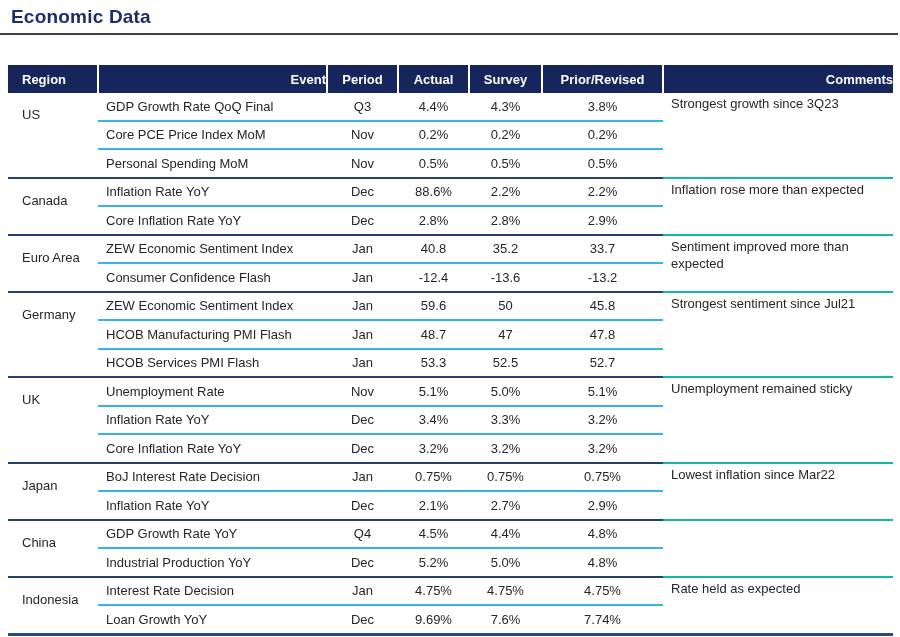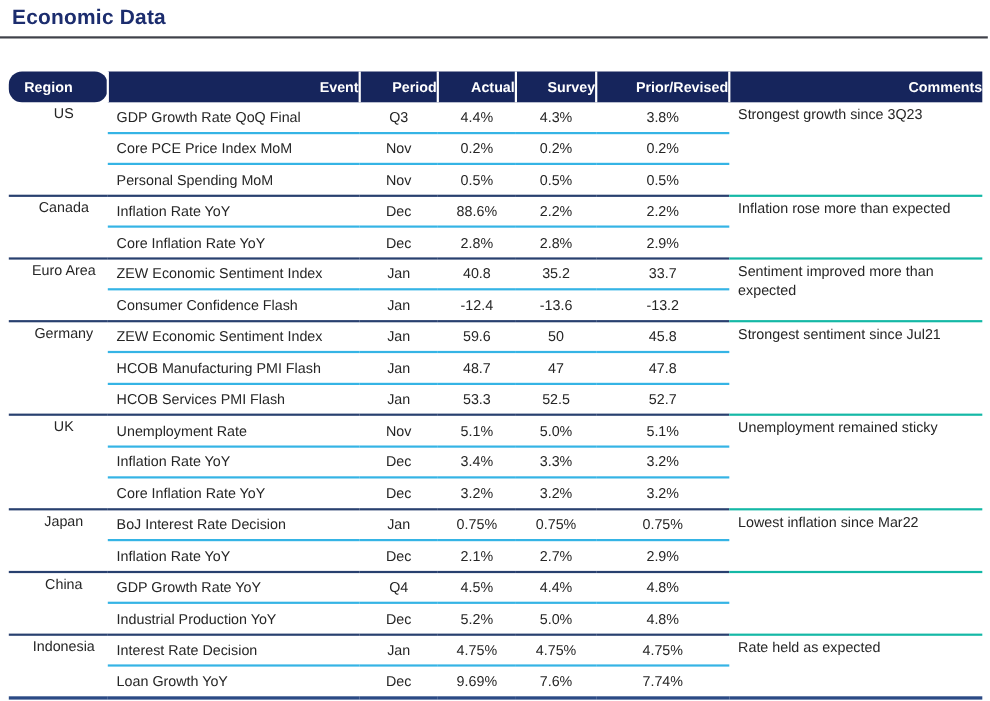--- a/index.html
+++ b/index.html
@@ -27,30 +27,30 @@
   col.c-actual { width: 71px; }
   col.c-survey { width: 73px; }
   col.c-prior  { width: 121px; }
   col.c-comments { width: 230px; }
 
   thead th {
     background: #16255c; color: #ffffff; font-weight: 700;
     height: 28px; padding: 0; font-size: 13px; vertical-align: middle;
   }
   thead th + th { border-left: 2px solid #ffffff; }
-  th.h-left { text-align: left; padding-left: 14px; border-radius: 12px; }
+  th.h-left { text-align: left; padding-left: 14px; }
   th.h-event { text-align: right; padding-left: 23px; }
-  th.h-center { text-align: right; }
+  th.h-center { text-align: center; }
 
   tbody td { height: 26.5px; vertical-align: middle; padding: 0; }
   td.event-cell { text-align: left; padding-left: 8px; }
   td.period-cell, td.actual-cell, td.survey-cell, td.prior-cell { text-align: center; }
   td.region-cell {
-    vertical-align: top; text-align: center;
-    padding: 2px 4px 0 14px; border-bottom: 2px solid #28406f;
+    vertical-align: top; text-align: left;
+    padding: 14px 4px 0 14px; border-bottom: 2px solid #28406f;
   }
   td.comment-cell {
     vertical-align: top; text-align: left;
     padding: 2px 6px 0 8px; line-height: 1.32;
     border-bottom: 2px solid #14b8a6;
   }
   tr.row-mid td.data-cell { border-bottom: 2px solid #35b4e5; }
   tr.group-end td.data-cell { border-bottom: 2px solid #28406f; }
   tr.table-end td.data-cell, tr.table-end td.region-cell, tr.table-end td.comment-cell,
   tr.last-group td.region-cell, tr.last-group td.comment-cell {

